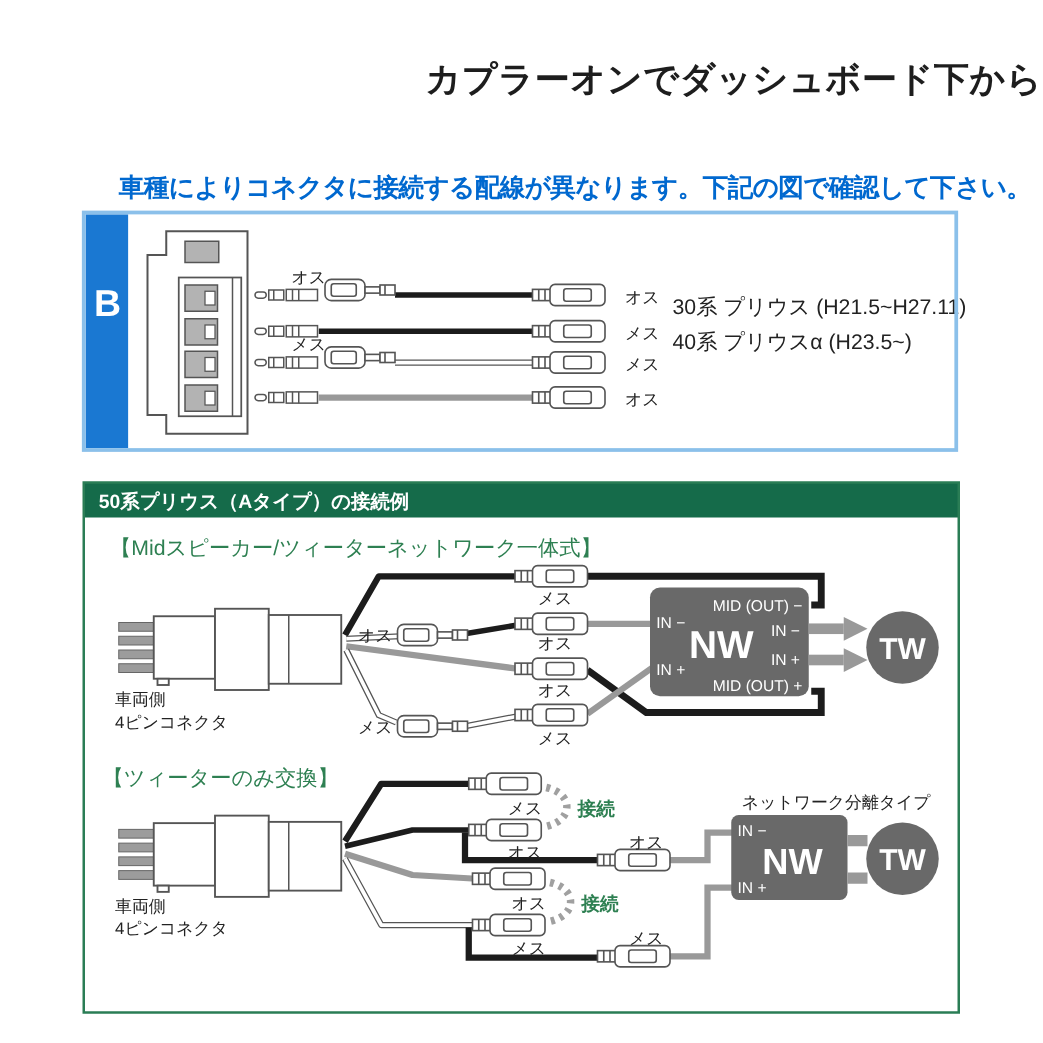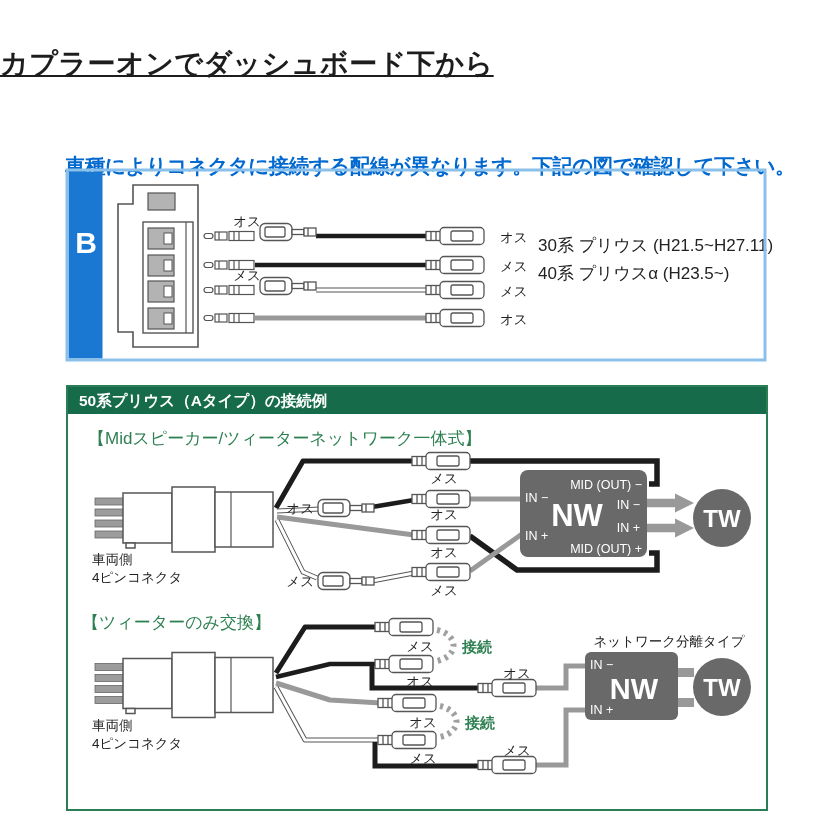--- a/index.html
+++ b/index.html
@@ -1,20 +1,20 @@
 <!DOCTYPE html>
 <html><head>
 <meta charset="utf-8">
 <style>
   html,body{margin:0;padding:0;background:#ffffff;}
   body{width:834px;height:834px;position:relative;font-family:"Liberation Sans","DejaVu Sans",sans-serif;overflow:hidden;}
-  .title{position:absolute;top:45px;left:0;width:834px;text-align:left;
-         font-size:28px;font-weight:bold;color:#1d1d1d;line-height:37px;letter-spacing:0.5px;text-decoration:underline;}
-  .notice{position:absolute;top:152px;left:65px;width:760px;
-          font-size:20.5px;font-weight:bold;color:#0068cf;letter-spacing:-0.5px;}
+  .title{position:absolute;top:45px;left:0;width:834px;text-align:right;
+         font-size:28px;font-weight:bold;color:#1d1d1d;line-height:37px;letter-spacing:0.5px;}
+  .notice{position:absolute;top:136px;left:65px;width:760px;
+          font-size:20.5px;font-weight:bold;color:#0068cf;letter-spacing:-0.5px;text-align:right;}
   .side-suffix{position:absolute;left:76px;top:259px;width:20px;
                writing-mode:vertical-rl;text-orientation:upright;
                color:#ffffff;font-size:15px;font-weight:bold;letter-spacing:4px;}
   svg{position:absolute;left:0;top:0;}
   text{font-family:"Liberation Sans","DejaVu Sans",sans-serif;}
   .lbl{font-size:13.5px;fill:#222222;}
   .nwsmall{font-size:12.5px;fill:#ffffff;}
   .green-t{font-size:17px;fill:#2e8052;}
   .model-t{font-size:17px;fill:#222222;}
 </style>

